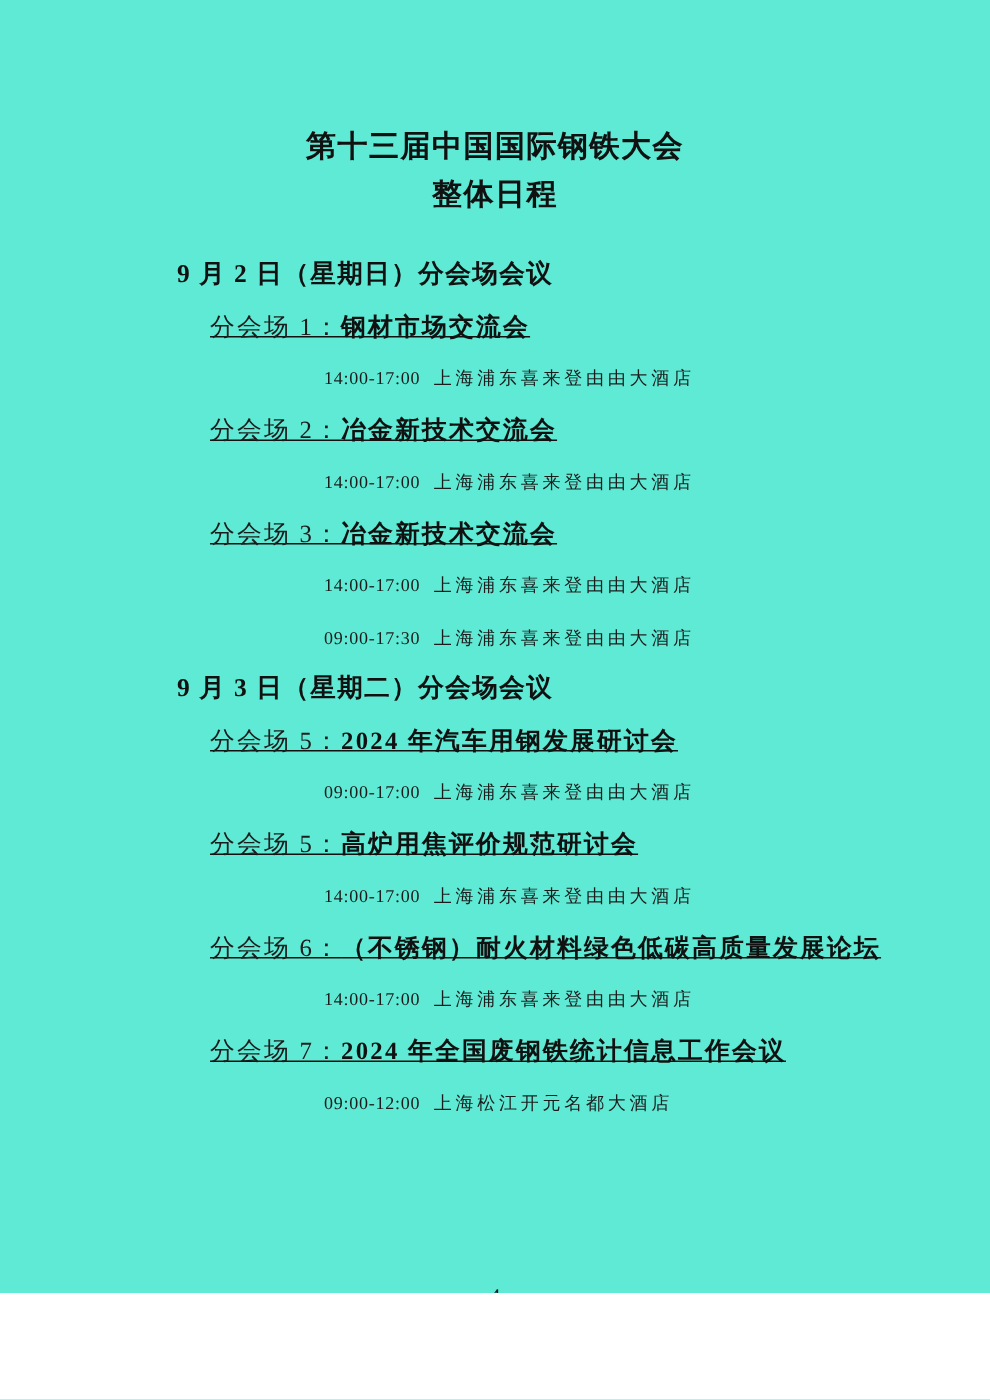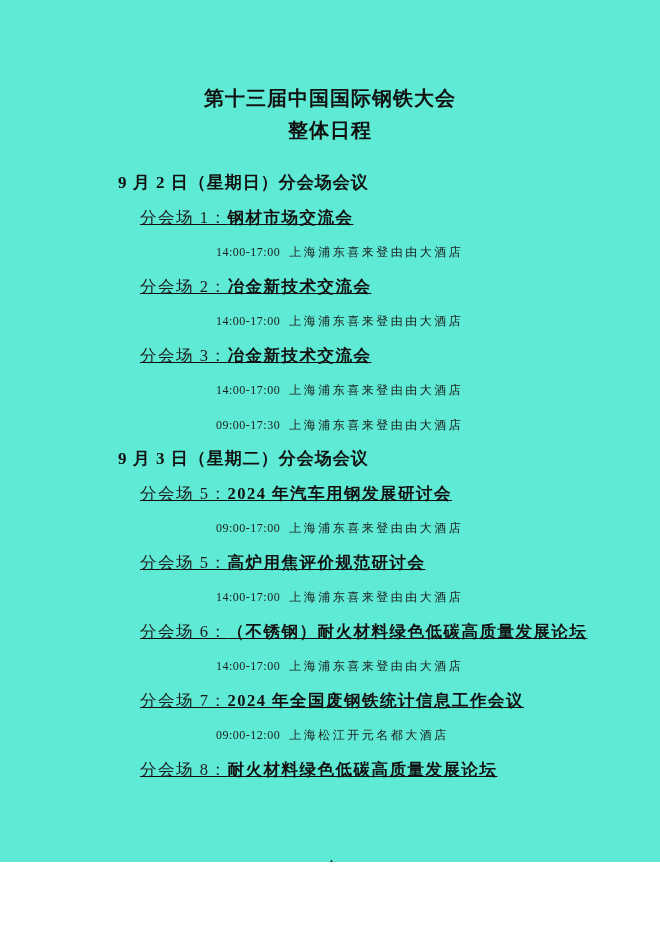--- a/index.html
+++ b/index.html
@@ -145,21 +145,18 @@
       <span class="s-time">14:00-17:00</span><span class="s-venue">上海浦东喜来登由由大酒店</span>
     </div>
 
     <div class="session-line">
       <span class="s-label">分会场 7：</span><span class="s-title">2024 年全国废钢铁统计信息工作会议</span>
     </div>
     <div class="time-line">
       <span class="s-time">09:00-12:00</span><span class="s-venue">上海松江开元名都大酒店</span>
     </div>
 
-    <div class="session-line">
-      <span class="s-label">分会场 8：</span><span class="s-title">耐火材料绿色低碳高质量发展论坛</span>
-    </div>
 
   </div>
 
   <div class="page-footer">-4-</div>
 
 </div>
 
 </body></html>

